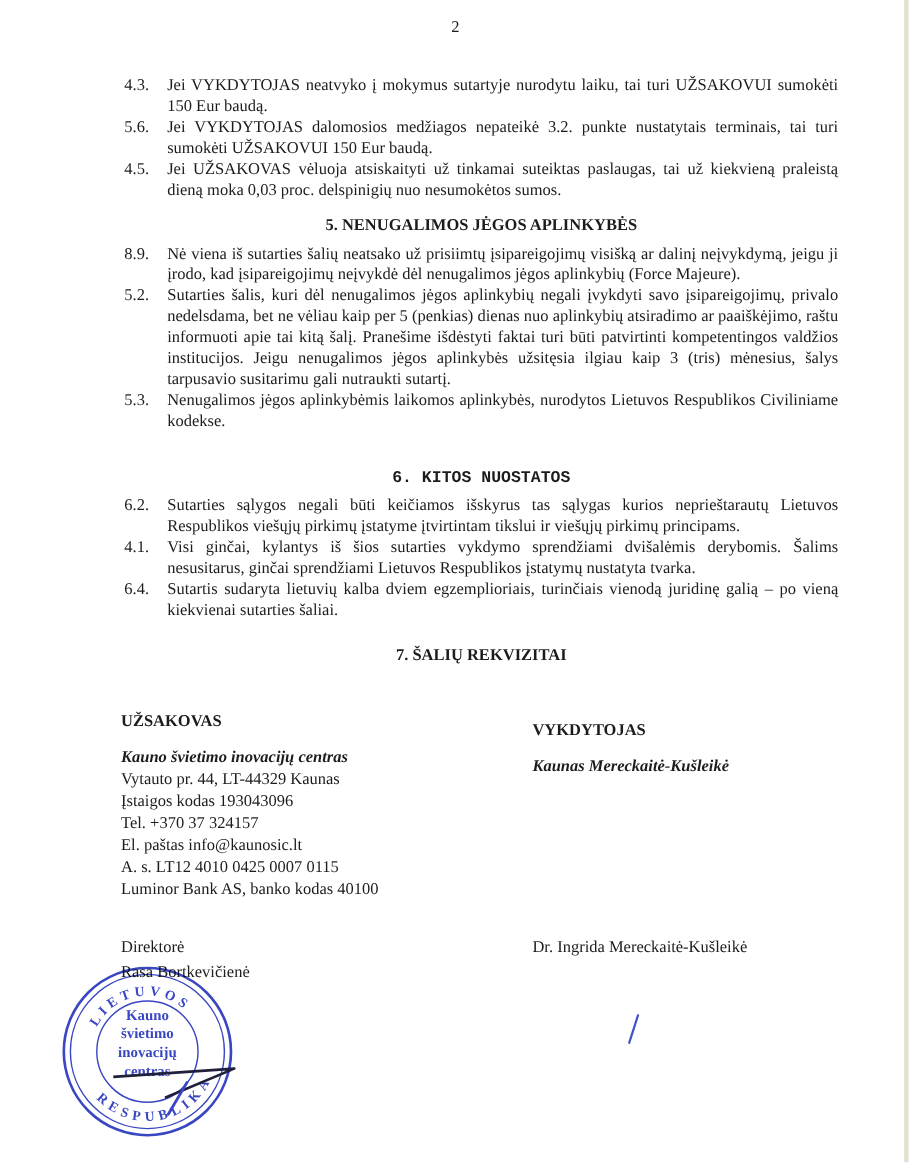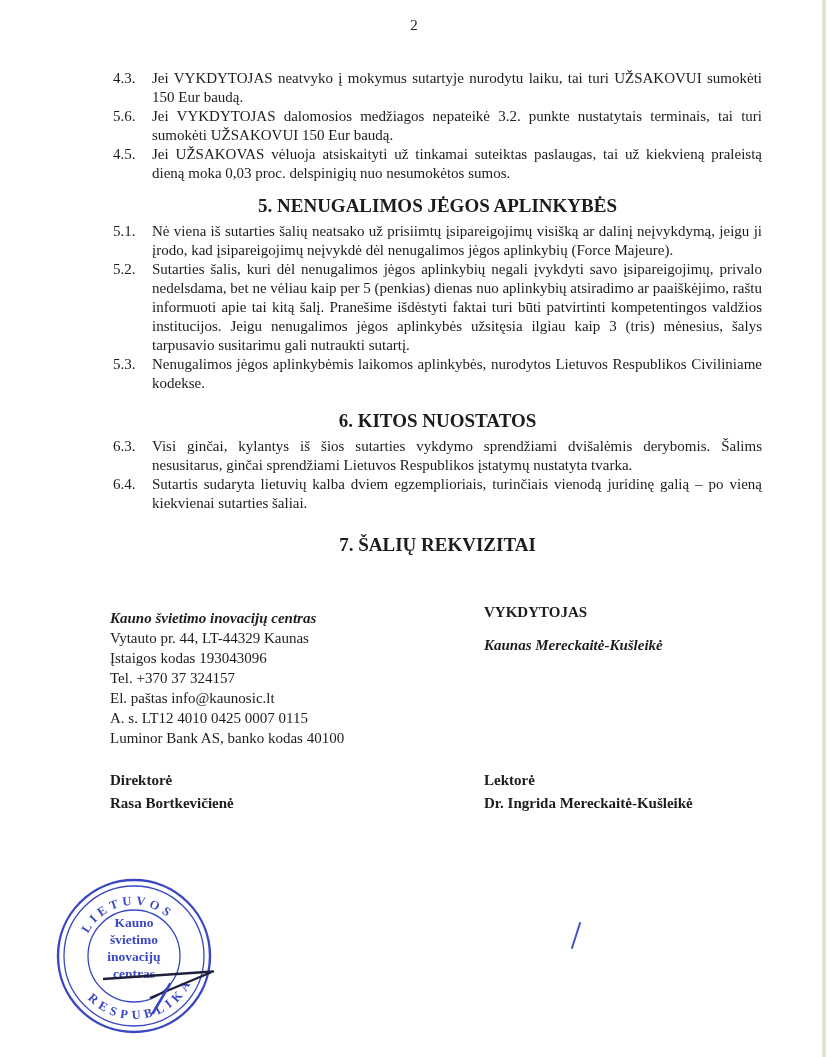--- a/index.html
+++ b/index.html
@@ -14,36 +14,36 @@
   }
   .page-number { text-align:center; padding-top:16px; line-height:19px; }
 
   .clauses { margin:0 66px 0 113px; }
   .clauses.first { margin-top:34px; }
   .clause { display:flex; line-height:19px; }
   .cnum { flex:0 0 39px; }
   .ctext { flex:1; text-align:justify; }
 
   .sec-heading {
-    font-size:19px; font-weight:bold; text-align:center;
+    font-size:15px; font-weight:bold; text-align:center;
     line-height:19px; margin:13px 66px 7px 113px;
   }
-  .sec-heading.h6 { margin-top:18px; }
+  .sec-heading.h6 { margin-top:32px;font-family:Liberation Mono, monospace; }
   .sec-heading.h7 { margin-top:22px; }
 
   .parties {
     display:grid; grid-template-columns:374px 1fr;
     margin:41px 66px 0 110px;
     position:relative; z-index:2;
   }
   .party-role { font-weight:bold; line-height:19px; }
   .party-name { font-weight:bold; line-height:20px; margin-top:13px;font-style:italic; }
   .party-line { line-height:20px; }
   .col-right { padding-top:8px; }
-  .signer { margin-top:21px; line-height:23px;font-weight:bold; }
+  .signer { margin-top:31px; line-height:23px; }
 
   .stamp {
     position:absolute; left:54px; top:876px;
     width:160px; height:160px;
     mix-blend-mode:multiply;
     z-index:3; pointer-events:none;
   }
   .overlay {
     position:absolute; left:0; top:0; width:828px; height:1057px;
     z-index:4; pointer-events:none;
@@ -67,67 +67,71 @@
     </div>
     <div class="clause">
       <span class="cnum">4.5.</span>
       <span class="ctext">Jei UŽSAKOVAS vėluoja atsiskaityti už tinkamai suteiktas paslaugas, tai už kiekvieną praleistą dieną moka 0,03 proc. delspinigių nuo nesumokėtos sumos.</span>
     </div>
   </div>
 
   <div class="sec-heading">5. NENUGALIMOS JĖGOS APLINKYBĖS</div>
   <div class="clauses">
     <div class="clause">
-      <span class="cnum">5.1.</span>
+      <span class="cnum">8.9.</span>
       <span class="ctext">Nė viena iš sutarties šalių neatsako už prisiimtų įsipareigojimų visišką ar dalinį neįvykdymą, jeigu ji įrodo, kad įsipareigojimų neįvykdė dėl nenugalimos jėgos aplinkybių (Force Majeure).</span>
     </div>
     <div class="clause">
       <span class="cnum">5.2.</span>
       <span class="ctext">Sutarties šalis, kuri dėl nenugalimos jėgos aplinkybių negali įvykdyti savo įsipareigojimų, privalo nedelsdama, bet ne vėliau kaip per 5 (penkias) dienas nuo aplinkybių atsiradimo ar paaiškėjimo, raštu informuoti apie tai kitą šalį. Pranešime išdėstyti faktai turi būti patvirtinti kompetentingos valdžios institucijos. Jeigu nenugalimos jėgos aplinkybės užsitęsia ilgiau kaip 3 (tris) mėnesius, šalys tarpusavio susitarimu gali nutraukti sutartį.</span>
     </div>
     <div class="clause">
       <span class="cnum">5.3.</span>
       <span class="ctext">Nenugalimos jėgos aplinkybėmis laikomos aplinkybės, nurodytos Lietuvos Respublikos Civiliniame kodekse.</span>
     </div>
   </div>
 
   <div class="sec-heading h6">6. KITOS NUOSTATOS</div>
   <div class="clauses">
     <div class="clause">
-      <span class="cnum">6.3.</span>
+      <span class="cnum">6.2.</span>
+      <span class="ctext">Sutarties sąlygos negali būti keičiamos išskyrus tas sąlygas kurios neprieštarautų Lietuvos Respublikos viešųjų pirkimų įstatyme įtvirtintam tikslui ir viešųjų pirkimų principams.</span>
+    </div>
+    <div class="clause">
+      <span class="cnum">4.1.</span>
       <span class="ctext">Visi ginčai, kylantys iš šios sutarties vykdymo sprendžiami dvišalėmis derybomis. Šalims nesusitarus, ginčai sprendžiami Lietuvos Respublikos įstatymų nustatyta tvarka.</span>
     </div>
     <div class="clause">
       <span class="cnum">6.4.</span>
       <span class="ctext">Sutartis sudaryta lietuvių kalba dviem egzemplioriais, turinčiais vienodą juridinę galią – po vieną kiekvienai sutarties šaliai.</span>
     </div>
   </div>
 
   <div class="sec-heading h7">7. ŠALIŲ REKVIZITAI</div>
 
   <div class="parties">
     <div>
+      <div class="party-role">UŽSAKOVAS</div>
       <div class="party-name">Kauno švietimo inovacijų centras</div>
       <div class="party-line">Vytauto pr. 44, LT-44329 Kaunas</div>
       <div class="party-line">Įstaigos kodas 193043096</div>
       <div class="party-line">Tel. +370 37 324157</div>
       <div class="party-line">El. paštas info@kaunosic.lt</div>
       <div class="party-line">A. s. LT12 4010 0425 0007 0115</div>
       <div class="party-line">Luminor Bank AS, banko kodas 40100</div>
     </div>
     <div class="col-right">
       <div class="party-role">VYKDYTOJAS</div>
       <div class="party-name">Kaunas Mereckaitė-Kušleikė</div>
     </div>
     <div class="signer">
       <div>Direktorė</div>
       <div>Rasa Bortkevičienė</div>
     </div>
     <div class="signer">
-      <div>Lektorė</div>
       <div>Dr. Ingrida Mereckaitė-Kušleikė</div>
     </div>
   </div>
 
   <svg class="stamp" viewBox="0 0 160 160">
     <g stroke="#3a47c2" fill="none">
       <circle cx="80" cy="80" r="76" stroke-width="2.4"></circle>
       <circle cx="80" cy="80" r="70" stroke-width="1.3"></circle>
       <circle cx="80" cy="80" r="46" stroke-width="1.3"></circle>
     </g>

